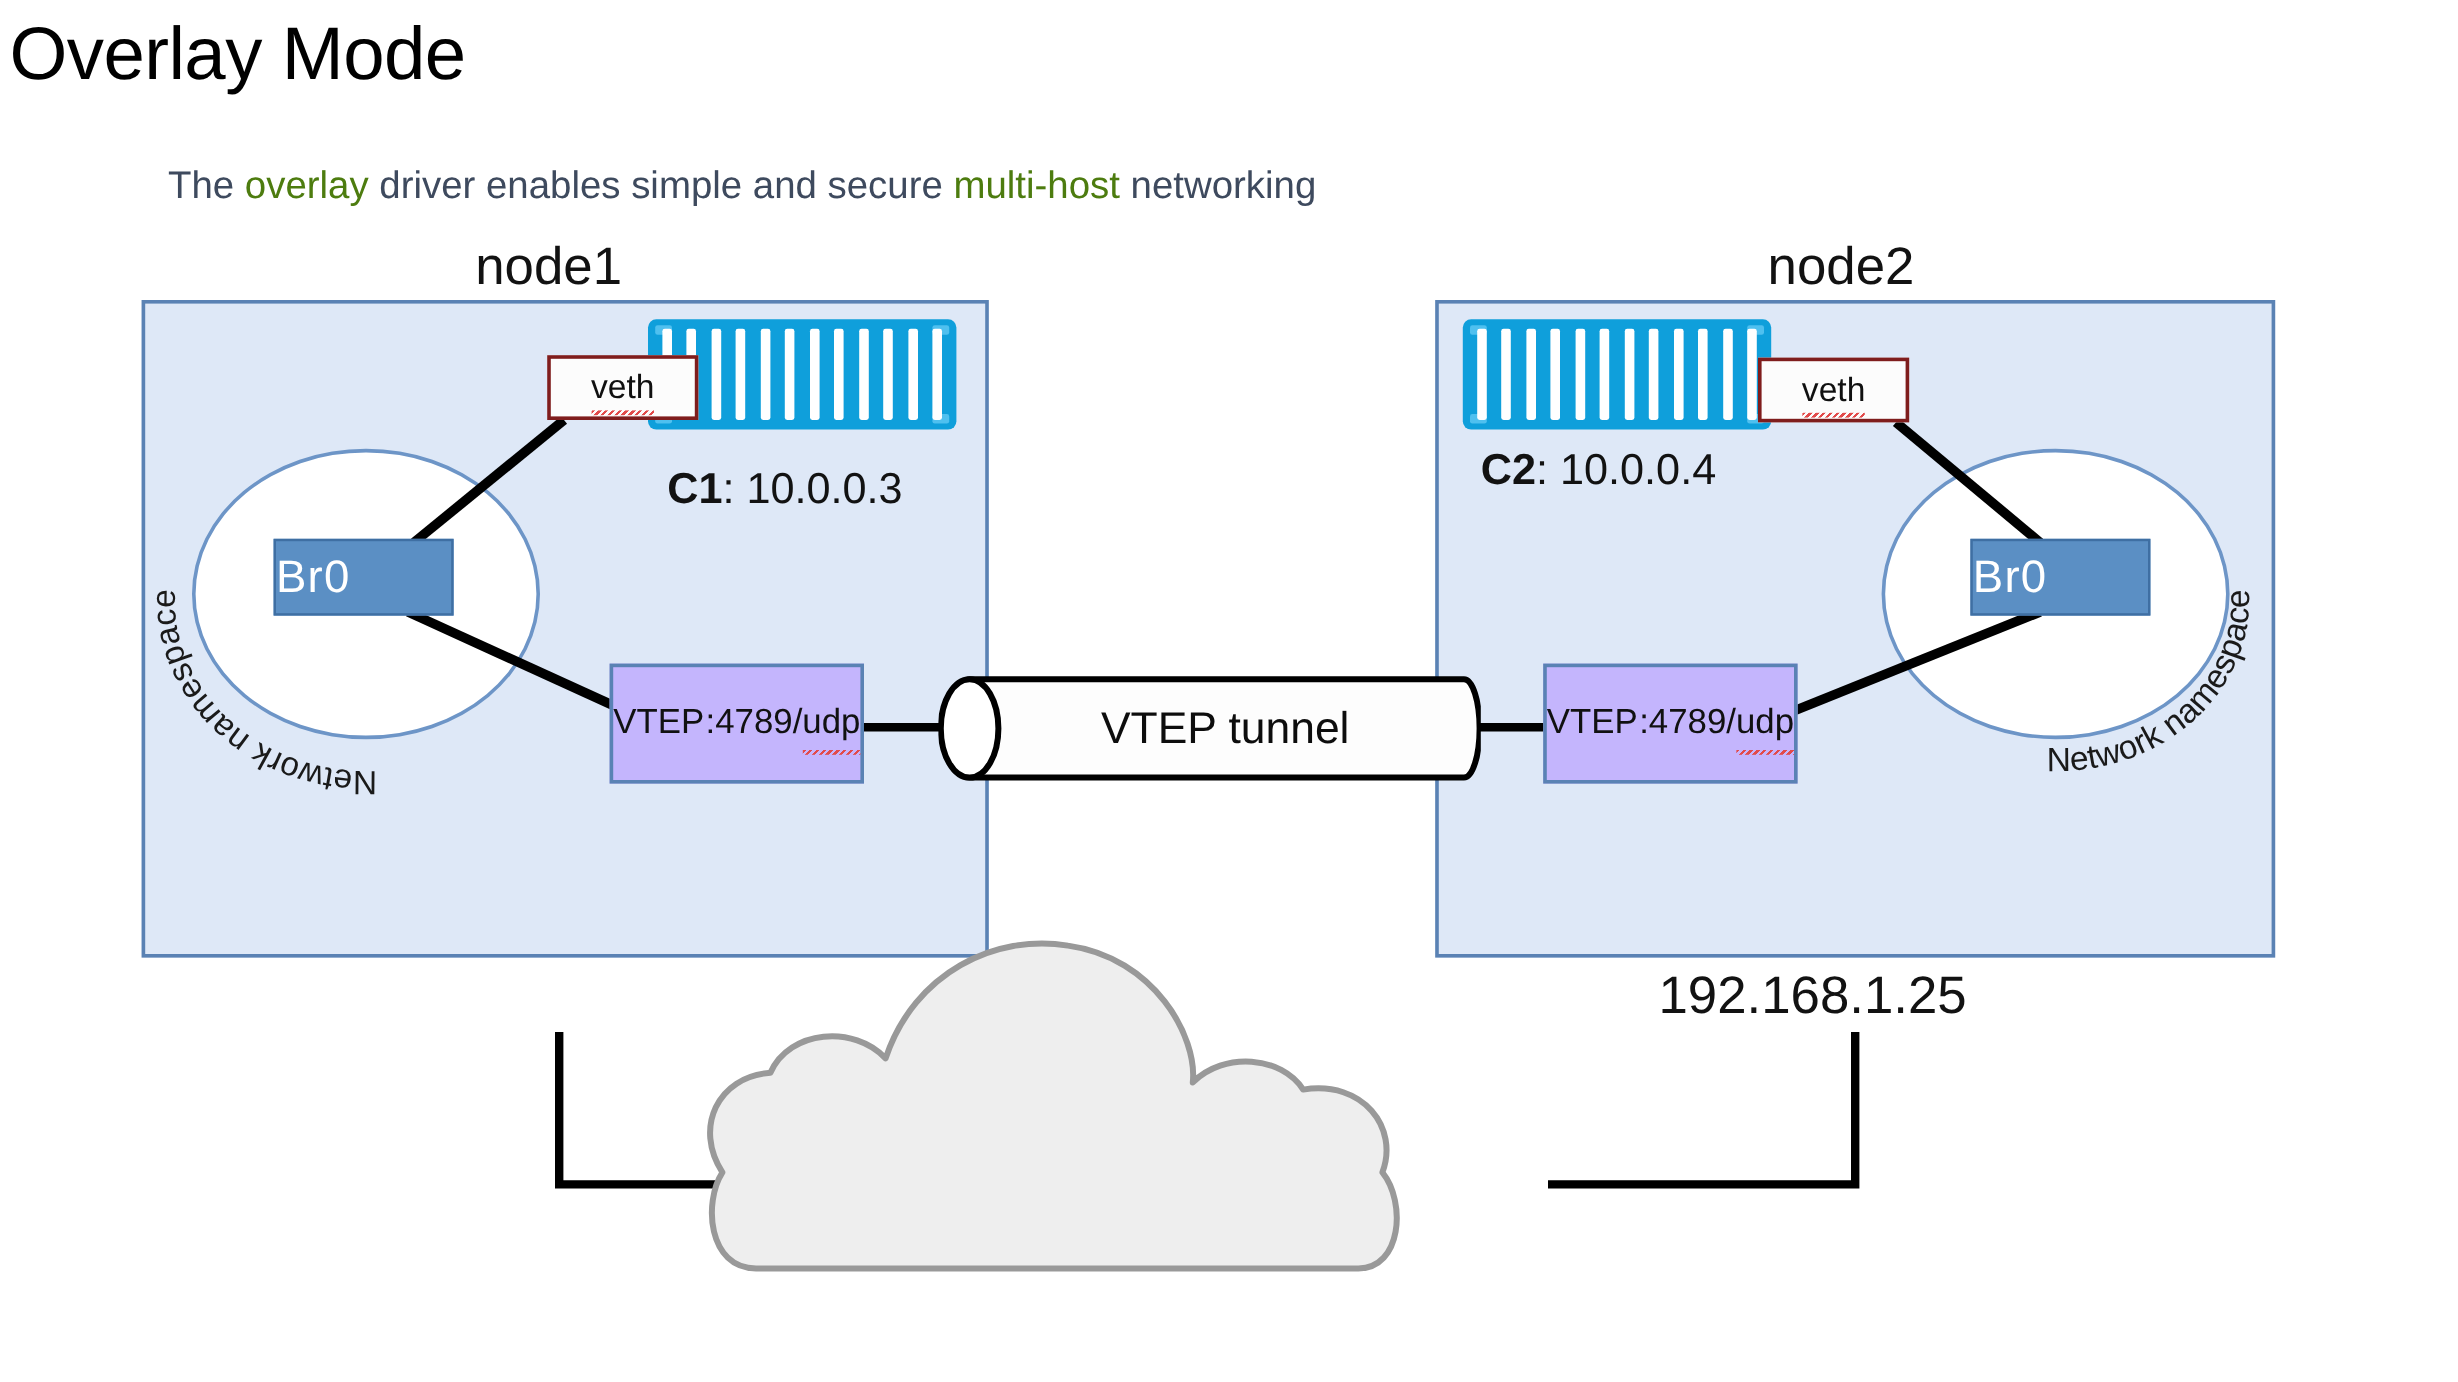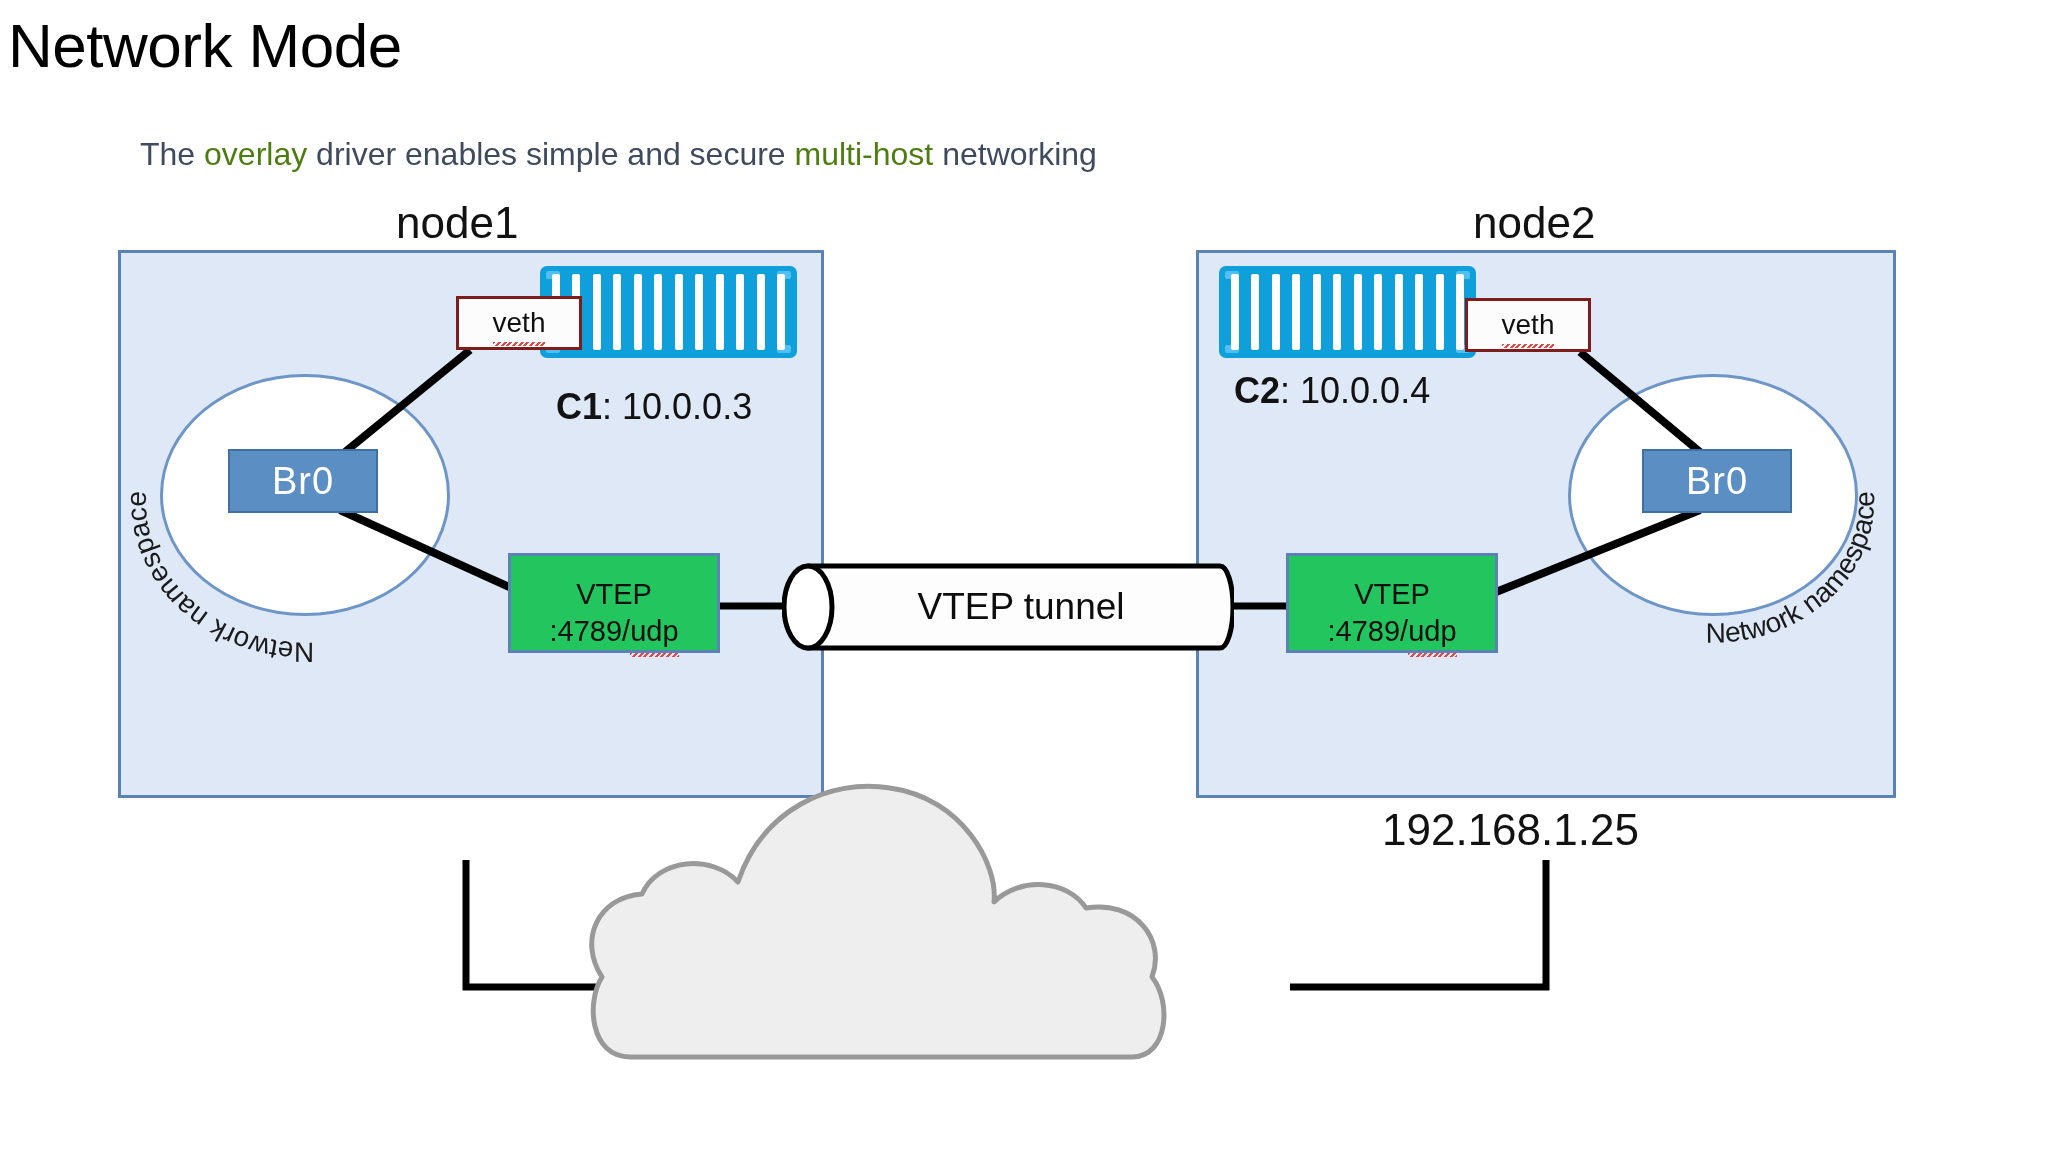--- a/index.html
+++ b/index.html
@@ -100,21 +100,21 @@
   }
 
   
   .br0-box {
     position: absolute;
     background: #5b8fc4;
     border: 2px solid #3f6fa3;
     box-sizing: border-box;
     display: flex;
     align-items: center;
-    justify-content: center;
+    justify-content: flex-start;
     color: #ffffff;
     font-size: 38px;
     letter-spacing: 1px;
   }
   #br0-node1 { left: 228px; top: 449px; width: 150px; height: 64px; }
   #br0-node2 { left: 1642px; top: 449px; width: 150px; height: 64px; }
 
   
   .veth-box {
     position: absolute;
@@ -185,27 +185,27 @@
     color: #121212;
     white-space: nowrap;
   }
   .c-label b { font-weight: 700; }
   #c1-label { left: 556px; top: 370px; margin-top: 16px; }
   #c2-label { left: 1234px; top: 370px; }
 
   
   .vtep-box {
     position: absolute;
-    background: #22c55e;
+    background: #c4b5fd;
     border: 3px solid #5a82b4;
     box-sizing: border-box;
     display: flex;
-    flex-direction: column;
+    flex-direction: row;
     align-items: center;
-    justify-content: flex-end;
+    justify-content: space-between;
     font-size: 29px;
     color: #111111;
     line-height: 1.28;
     z-index: 6;
   }
   #vtep-node1 { left: 508px; top: 553px; width: 212px; height: 100px; }
   #vtep-node2 { left: 1286px; top: 553px; width: 212px; height: 100px; }
 
   
   #tunnel {
@@ -255,21 +255,21 @@
     font-size: 44px;
     color: #121212;
     white-space: nowrap;
   }
   #ip-node1 { left: 339px; top: 805px; }
   #ip-node2 { left: 1382px; top: 805px; }
 </style>
 </head>
 <body>
 
-<div id="page-title">Network Mode</div>
+<div id="page-title">Overlay Mode</div>
 
 <div id="subtitle"><span>The </span><b>overlay</b><span> driver enables simple and secure </span><b>multi-host</b><span> networking</span></div>
 
 <div id="diagram">
 
   <div class="node-title" id="node1-title">node1</div>
   <div class="node-title" id="node2-title">node2</div>
 
   <div class="node-box" id="node1-box"></div>
   <div class="node-box" id="node2-box"></div>

